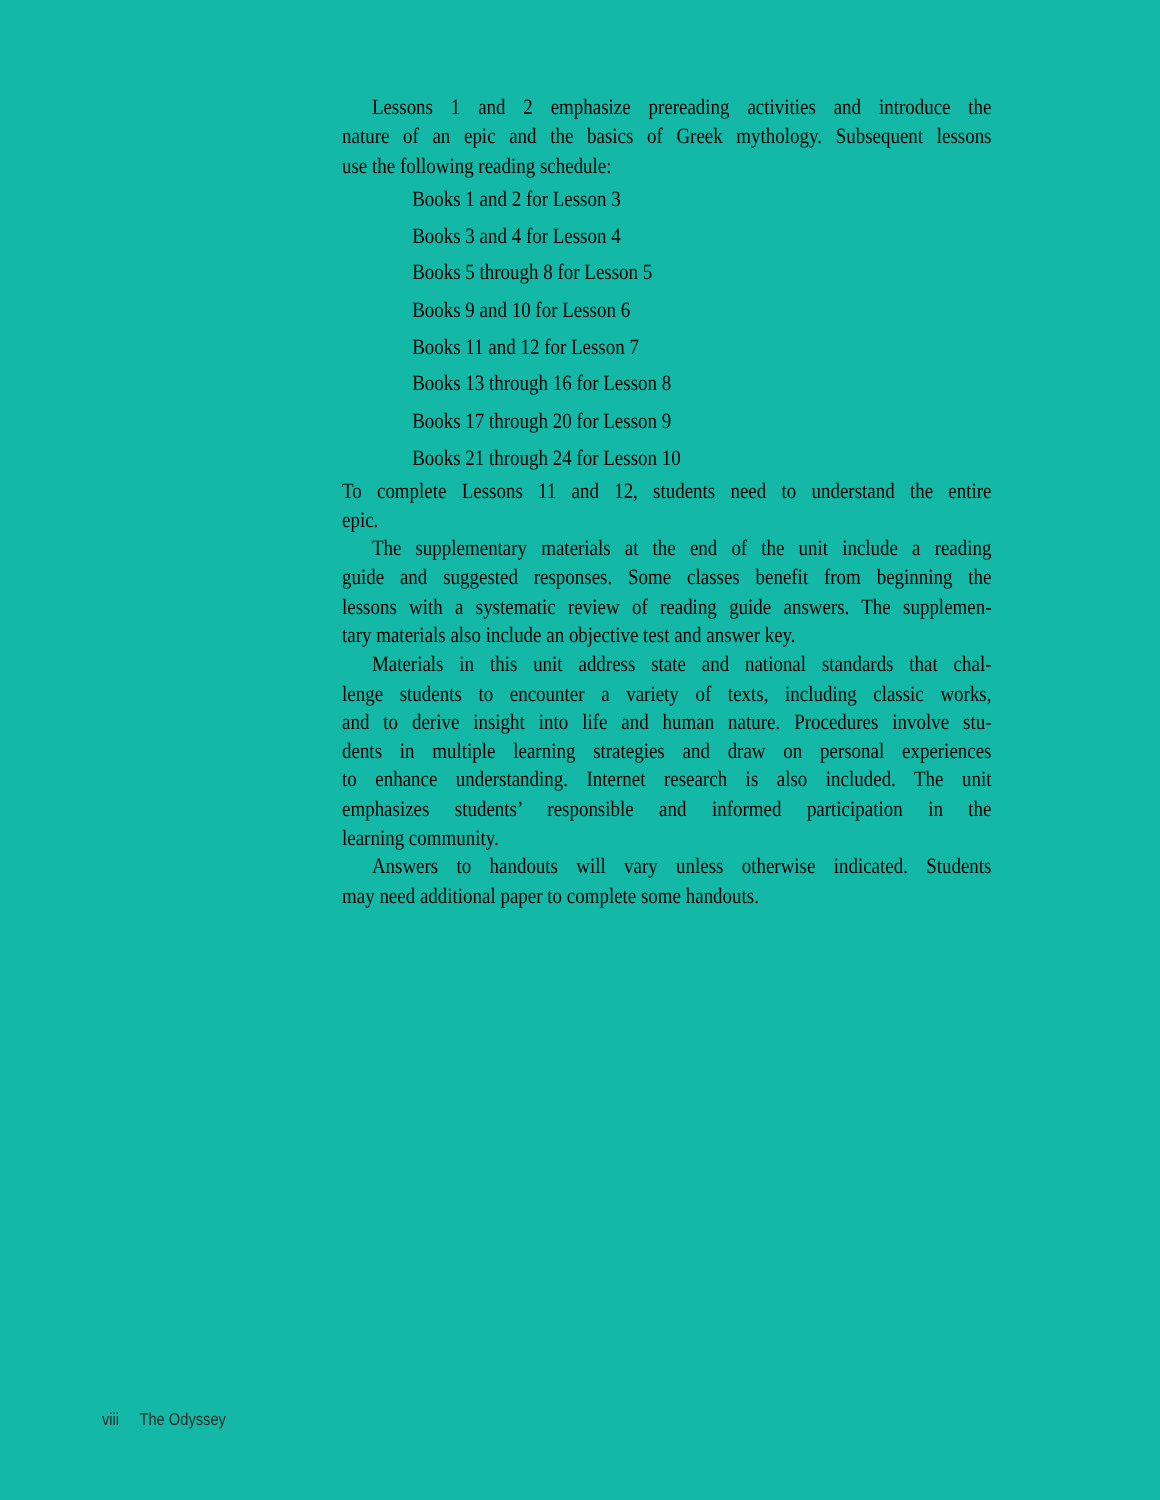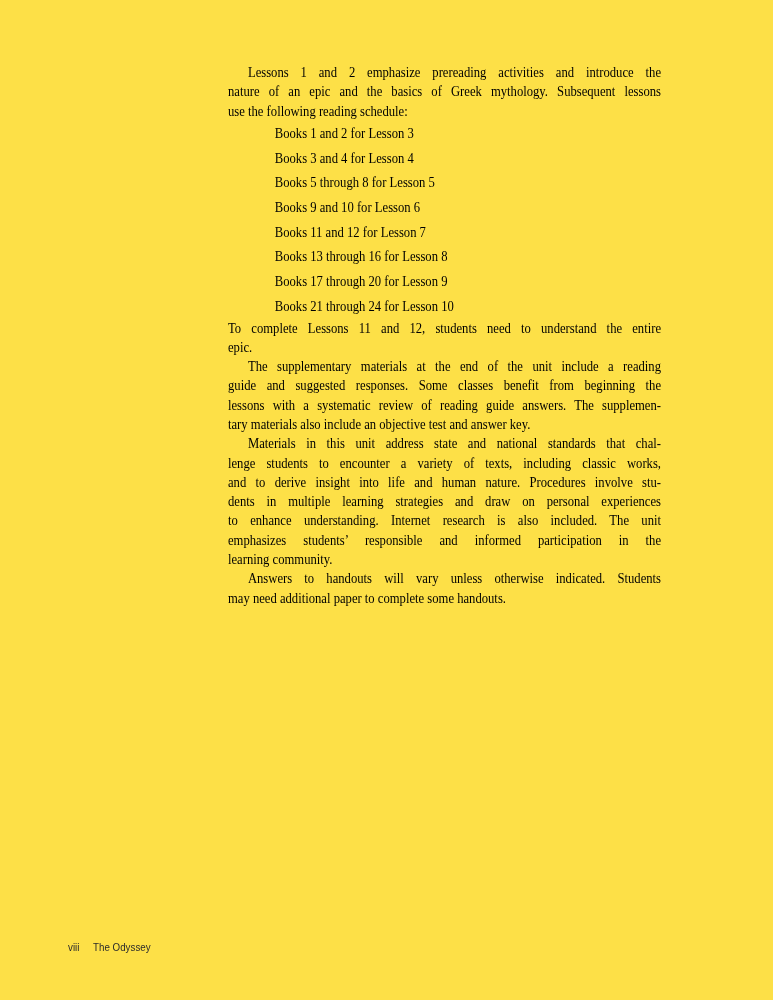--- a/index.html
+++ b/index.html
@@ -4,21 +4,21 @@
 <style>
   html, body {
     margin: 0;
     padding: 0;
     background: #ffffff;
   }
   .page {
     position: relative;
     width: 773px;
     height: 1000px;
-    background: #fde047;
+    background: #14b8a6;
     overflow: hidden;
   }
   
   .textcol {
     position: absolute;
     left: 228px;
     top: 63px;
     width: 500px;
     transform: scaleX(0.866);
     transform-origin: 0 0;

